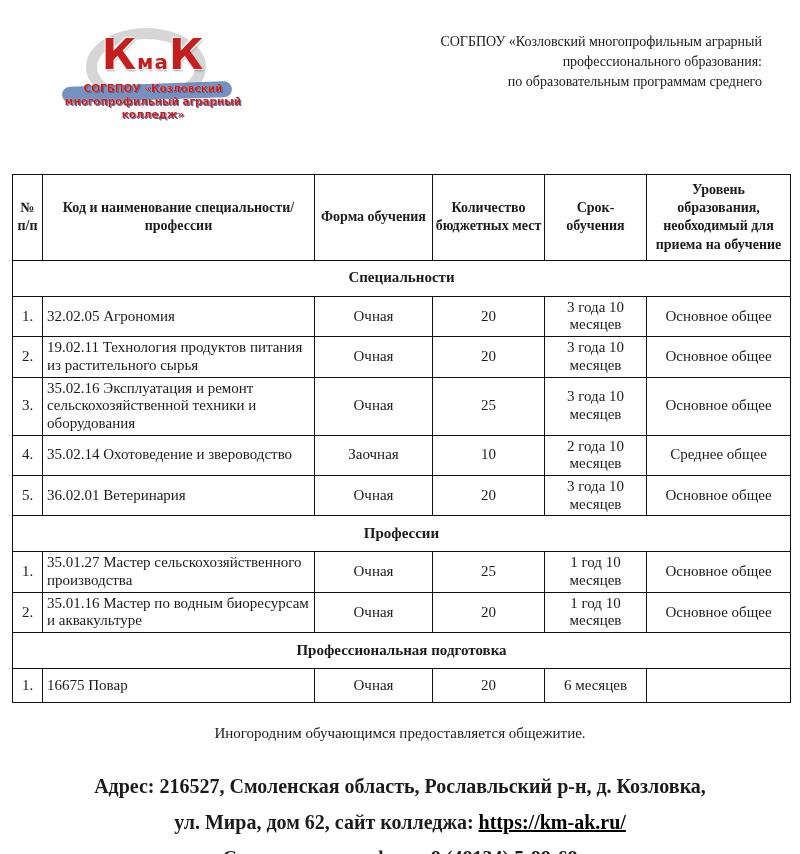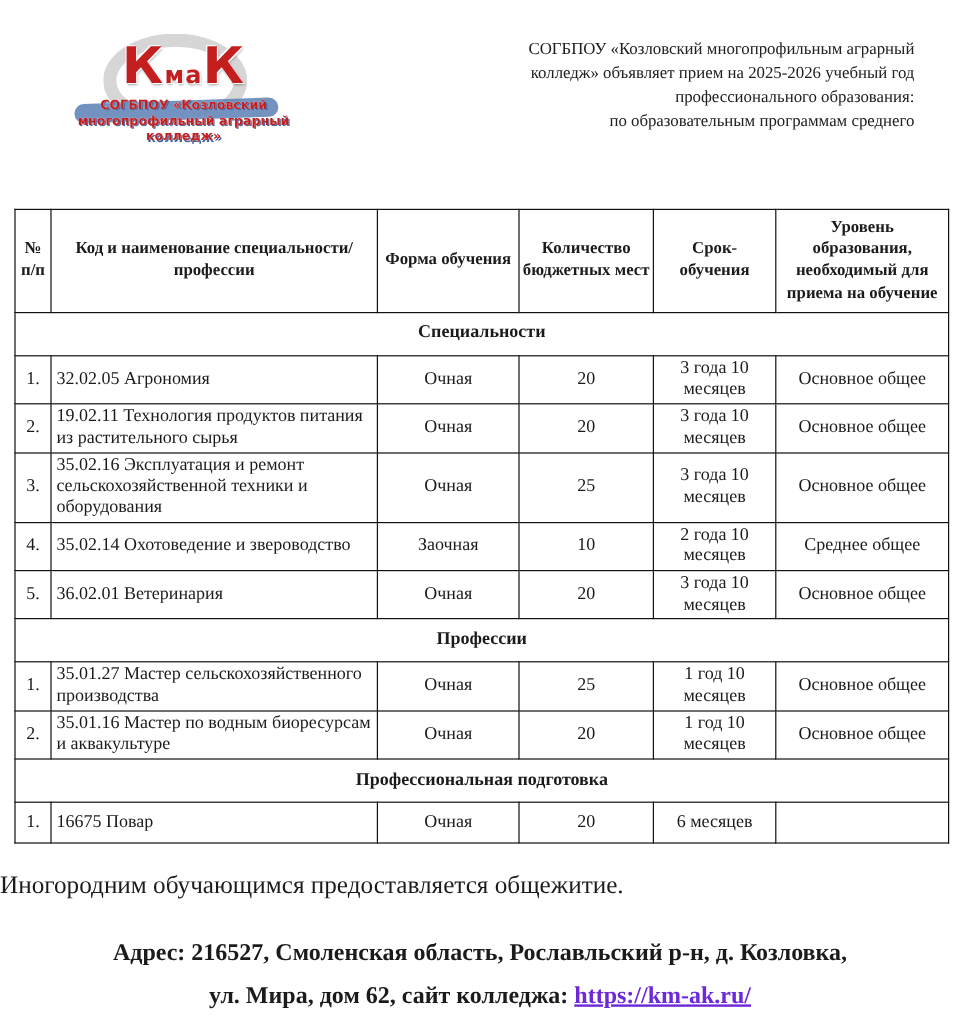--- a/index.html
+++ b/index.html
@@ -57,44 +57,43 @@
   }
   table.prog td {
     font-size:15px; padding:2px 4px; line-height:1.18; height:34px;
   }
   td.c { text-align:center; }
   td.name { text-align:left; padding-left:5px; }
   tr.band td {
     font-weight:bold; text-align:center; height:36px; padding:1px; font-size:15px;
   }
   
-  .note { text-align:left; margin-top:22px; font-size:21px; }
+  .note { text-align:center; margin-top:22px; font-size:15px; }
   .address {
     text-align:center; margin-top:26px; font-weight:bold;
     font-size:20px; line-height:1.8;
   }
-  .address a { color:#6d28d9; text-decoration:underline; }
+  .address a { color:#000000; text-decoration:underline; }
 </style>
 </head>
 <body>
 
 <div class="header">
   <div class="logo">
     <div class="swoosh"></div>
     <div class="band"></div>
     <div class="acronym"><span class="big">К</span><span class="small">ма</span><span class="big">К</span></div>
     <div class="sub">
       <div>СОГБПОУ «Козловский</div>
       <div>многопрофильный аграрный</div>
       <div>колледж»</div>
     </div>
   </div>
   <div class="title-block">
     <div>СОГБПОУ «Козловский многопрофильным аграрный</div>
-    <div>колледж» объявляет прием на 2025-2026 учебный год</div>
     <div>профессионального образования:</div>
     <div>по образовательным программам среднего</div>
   </div>
 </div>
 
 <table class="prog">
   <colgroup>
     <col style="width:30px">
       <col style="width:272px">
       <col style="width:118px">

